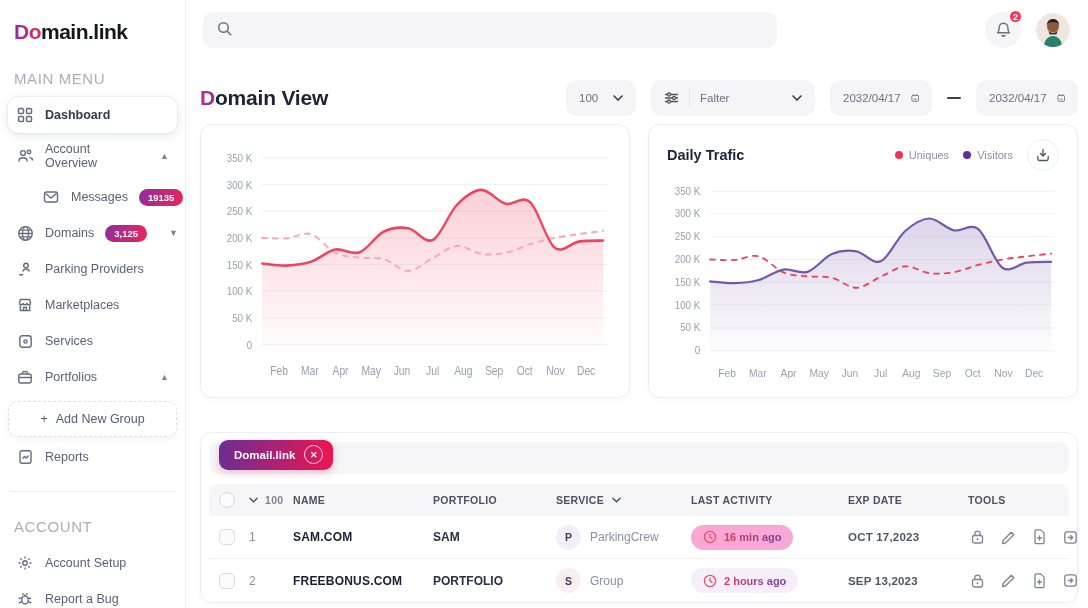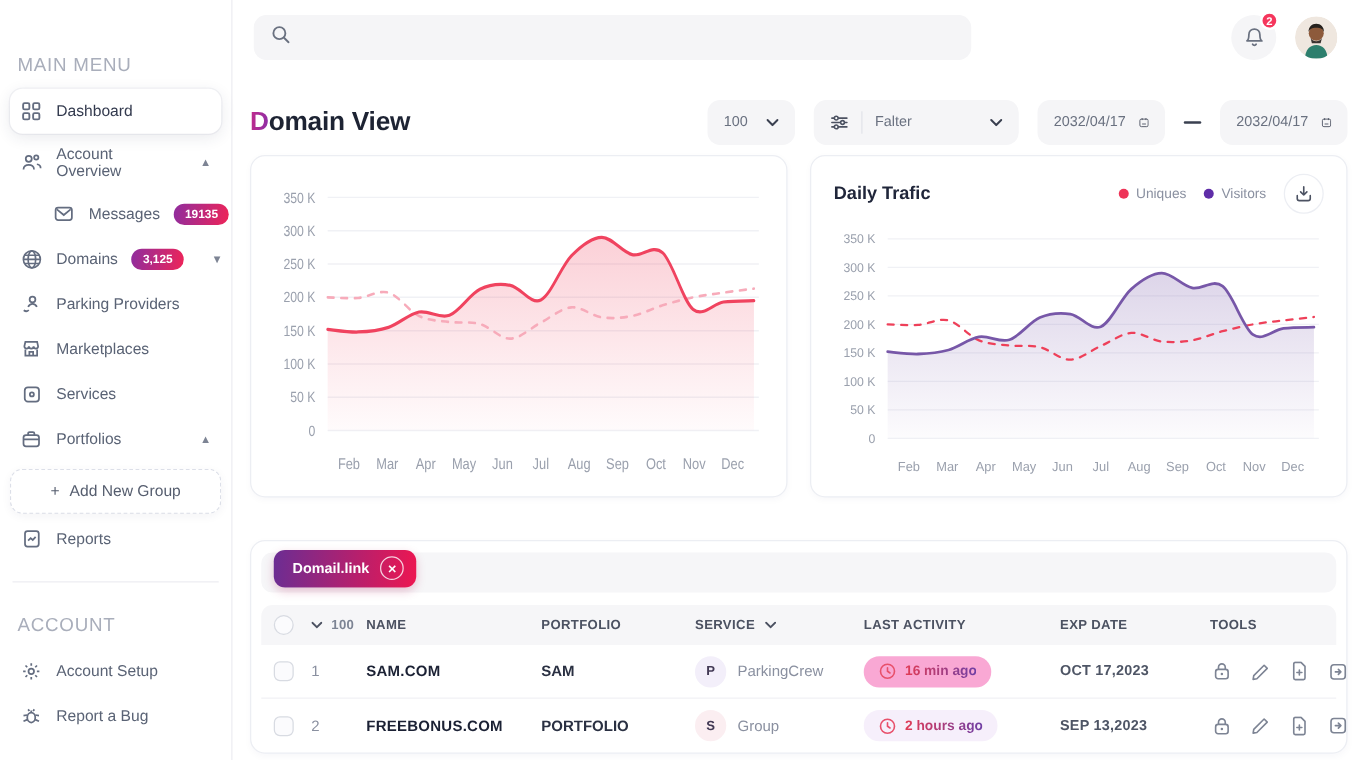--- a/index.html
+++ b/index.html
@@ -11,21 +11,21 @@
   .sidebar { width:186px; min-width:186px; background:#fff; border-right:1px solid #ededf2;
     padding:18px 8px 0 8px; display:flex; flex-direction:column; }
   .logo { font-size:21px; font-weight:800; letter-spacing:-0.5px; padding:2px 0 0 6px; color:#15171e; }
   .logo .grad { background:linear-gradient(95deg,#8b2fa8 10%,#ee2458 90%);
     -webkit-background-clip:text; background-clip:text; color:transparent; }
   .section-label { font-size:15px; color:#a9aebb; letter-spacing:.6px; margin:26px 0 10px 6px; }
   .nav-item { display:flex; align-items:center; gap:11px; padding:9px 8px; border-radius:10px;
     font-size:12.5px; color:#5a6375; cursor:pointer; }
   .nav-item .ic { width:18px; height:18px; display:flex; align-items:center; justify-content:center; flex:none; }
   .nav-item svg { stroke:#646d80; }
-  .nav-item.active { background:#fff; box-shadow:0 3px 12px rgba(40,45,80,.10), 0 0 0 1px #f4f4f7; font-weight:400; color:#333a4e; }
+  .nav-item.active { background:#fff; box-shadow:0 3px 12px rgba(40,45,80,.10), 0 0 0 1px #f4f4f7; font-weight:700; color:#333a4e; }
   .nav-item .spacer { flex:1; }
   .badge-grad { background:linear-gradient(100deg,#8f2d9e,#ee2458); color:#fff; font-size:9.5px;
     font-weight:700; padding:3px 9px; border-radius:10px; }
   .chev { font-size:9px; color:#7d8494; }
   .sub { margin-left:26px; }
   .add-group { margin:6px 0 2px 0; border:1px dashed #dcdfe8; border-radius:10px; background:#fff;
     box-shadow:0 2px 8px rgba(40,45,80,.05); padding:10px 8px; display:flex; justify-content:center;
     gap:8px; font-size:12.5px; color:#555d6e; cursor:pointer; }
   .divider { border-top:1px solid #ededf2; margin:16px 2px 0 2px; }
 
@@ -98,20 +98,21 @@
   .cell-exp { font-size:11.5px; color:#4e5565; font-weight:600; letter-spacing:.2px; }
   .tools-cell { display:flex; align-items:center; gap:13px; }
   .tool-ic { width:18px; height:18px; cursor:pointer; display:flex; align-items:center; justify-content:center; }
 </style>
 </head>
 <body>
 
 <div class="app">
 
   <aside class="sidebar">
+    <div class="logo"><span class="grad">Do</span><span>main.link</span></div>
 
     <div class="section-label">MAIN MENU</div>
 
     <div class="nav-item active">
       <span class="ic">
         <svg width="16" height="16" viewBox="0 0 16 16" fill="none" stroke-width="1.5">
             <rect x="1.5" y="1.5" width="5" height="5" rx="1.2"></rect>
             <rect x="9.5" y="1.5" width="5" height="5" rx="1.2"></rect>
             <rect x="1.5" y="9.5" width="5" height="5" rx="1.2"></rect>
             <rect x="9.5" y="9.5" width="5" height="5" rx="1.2"></rect>

